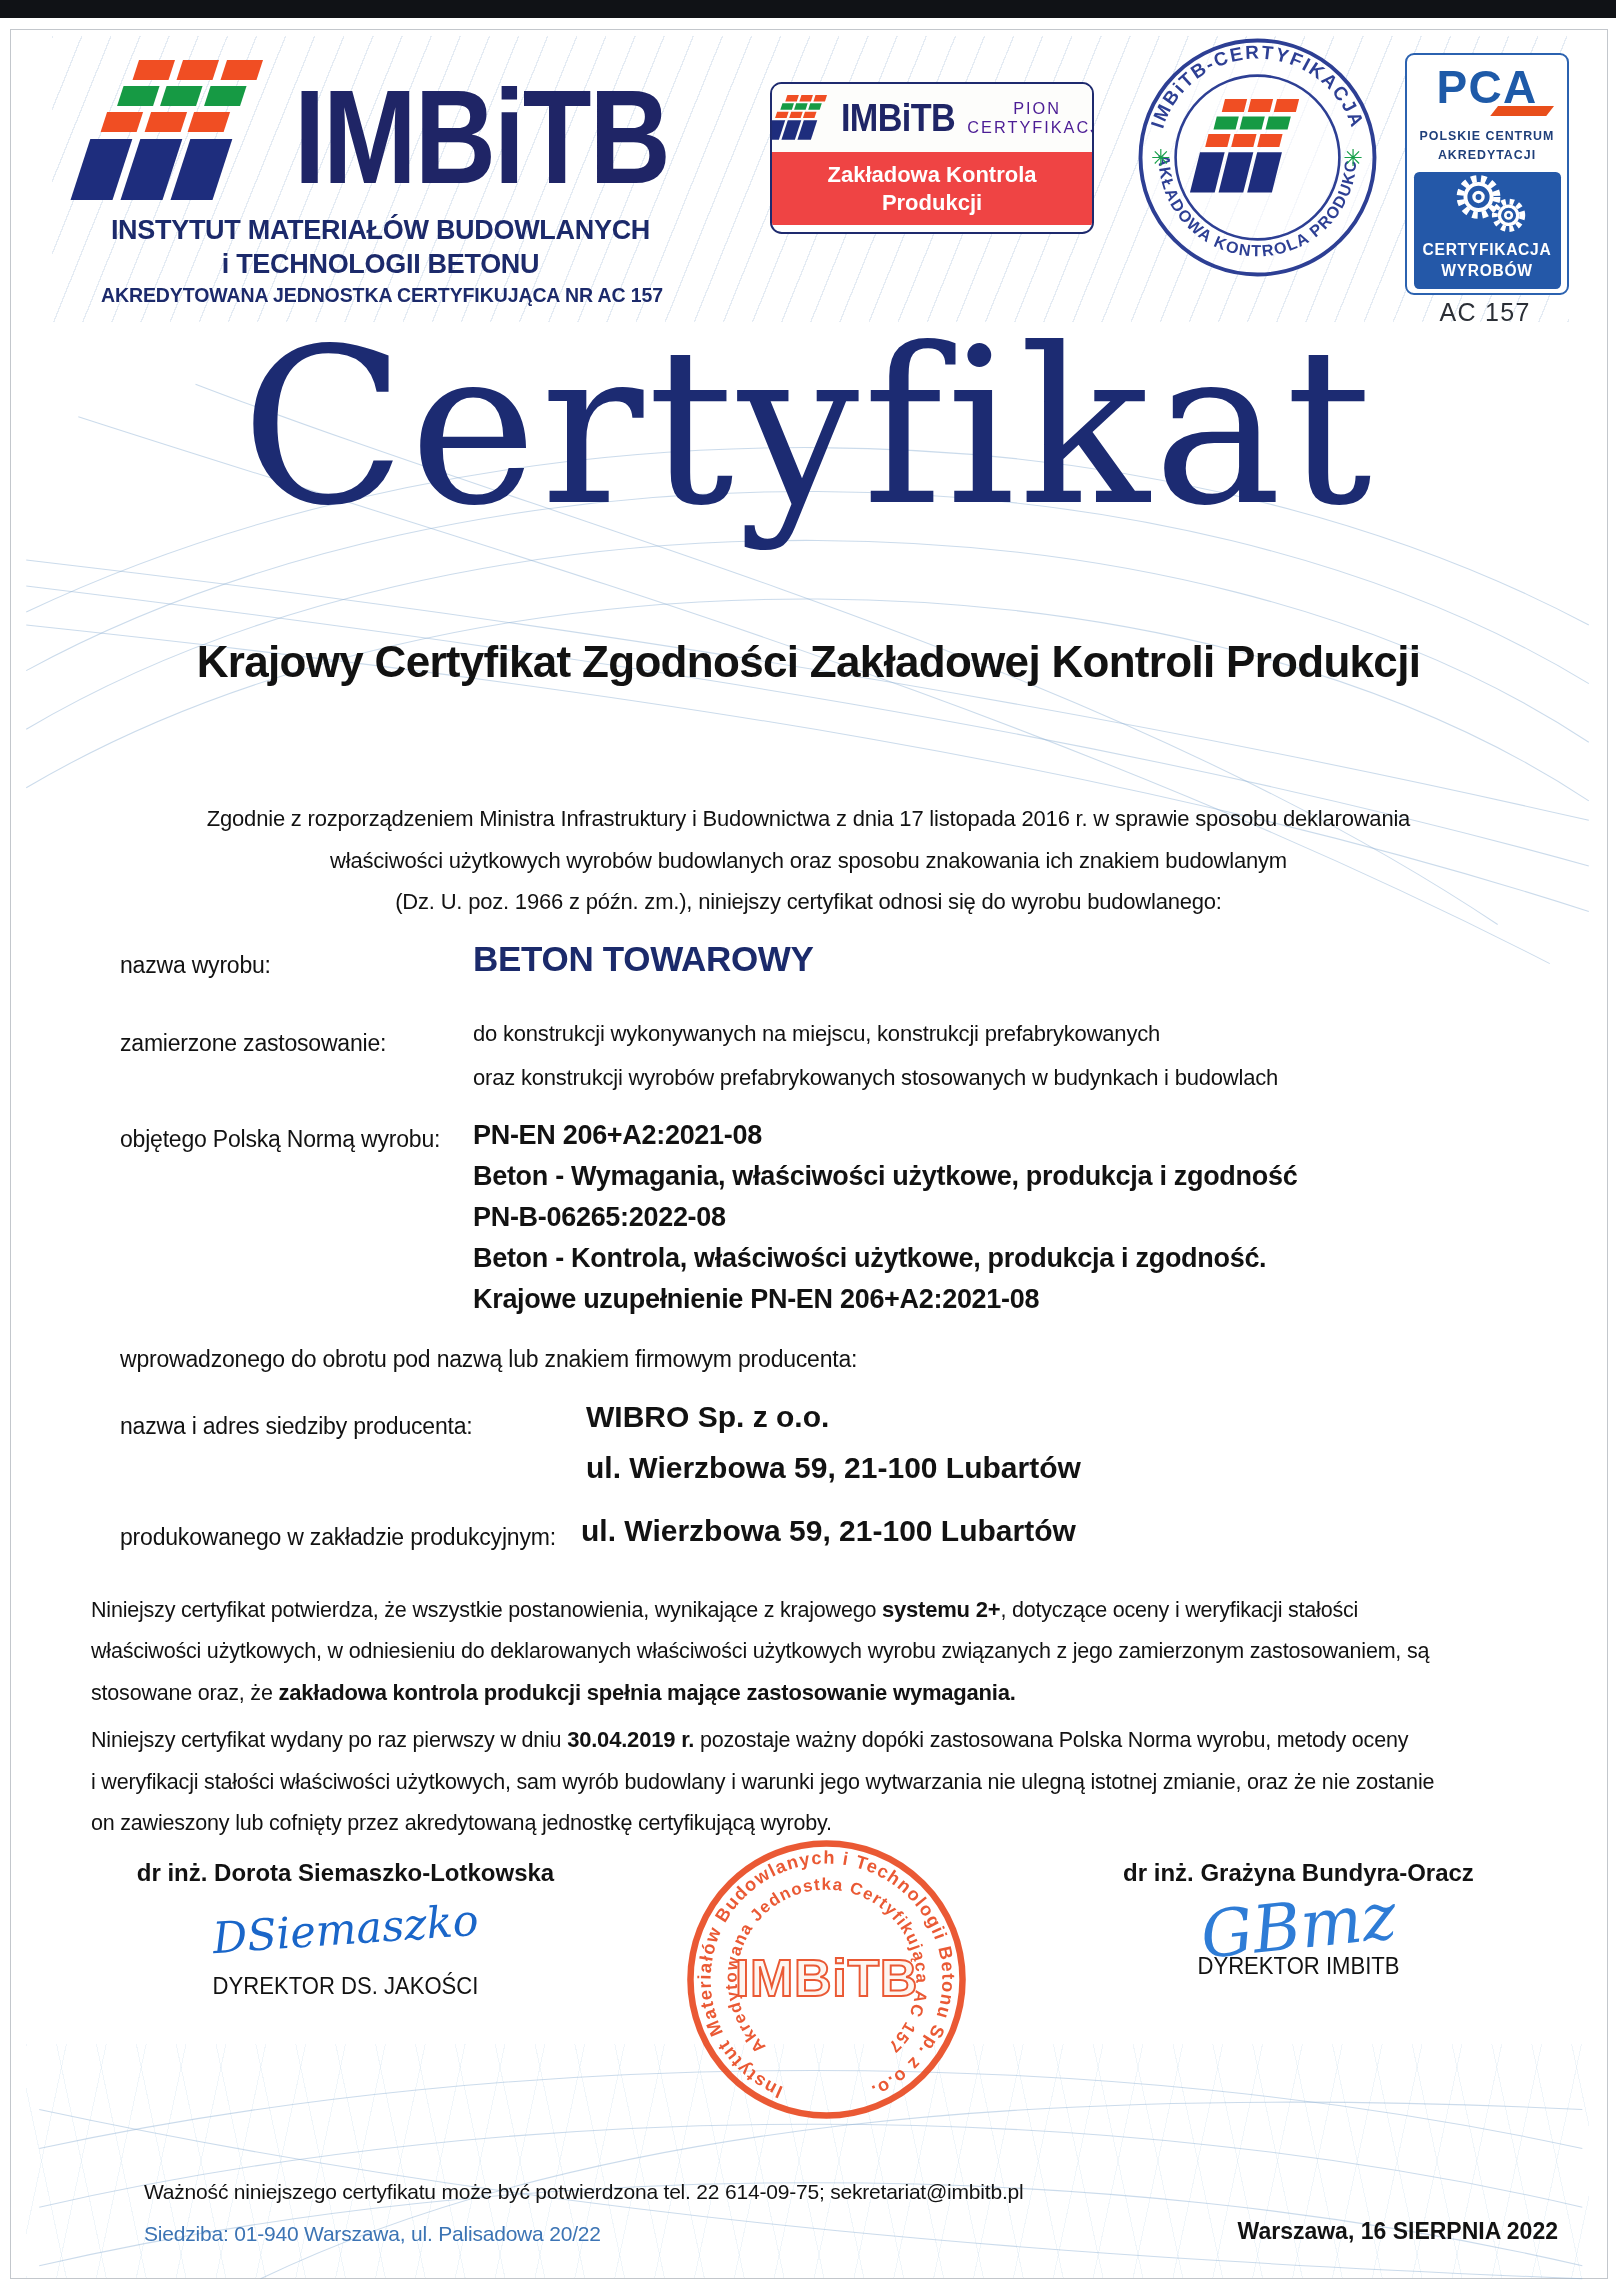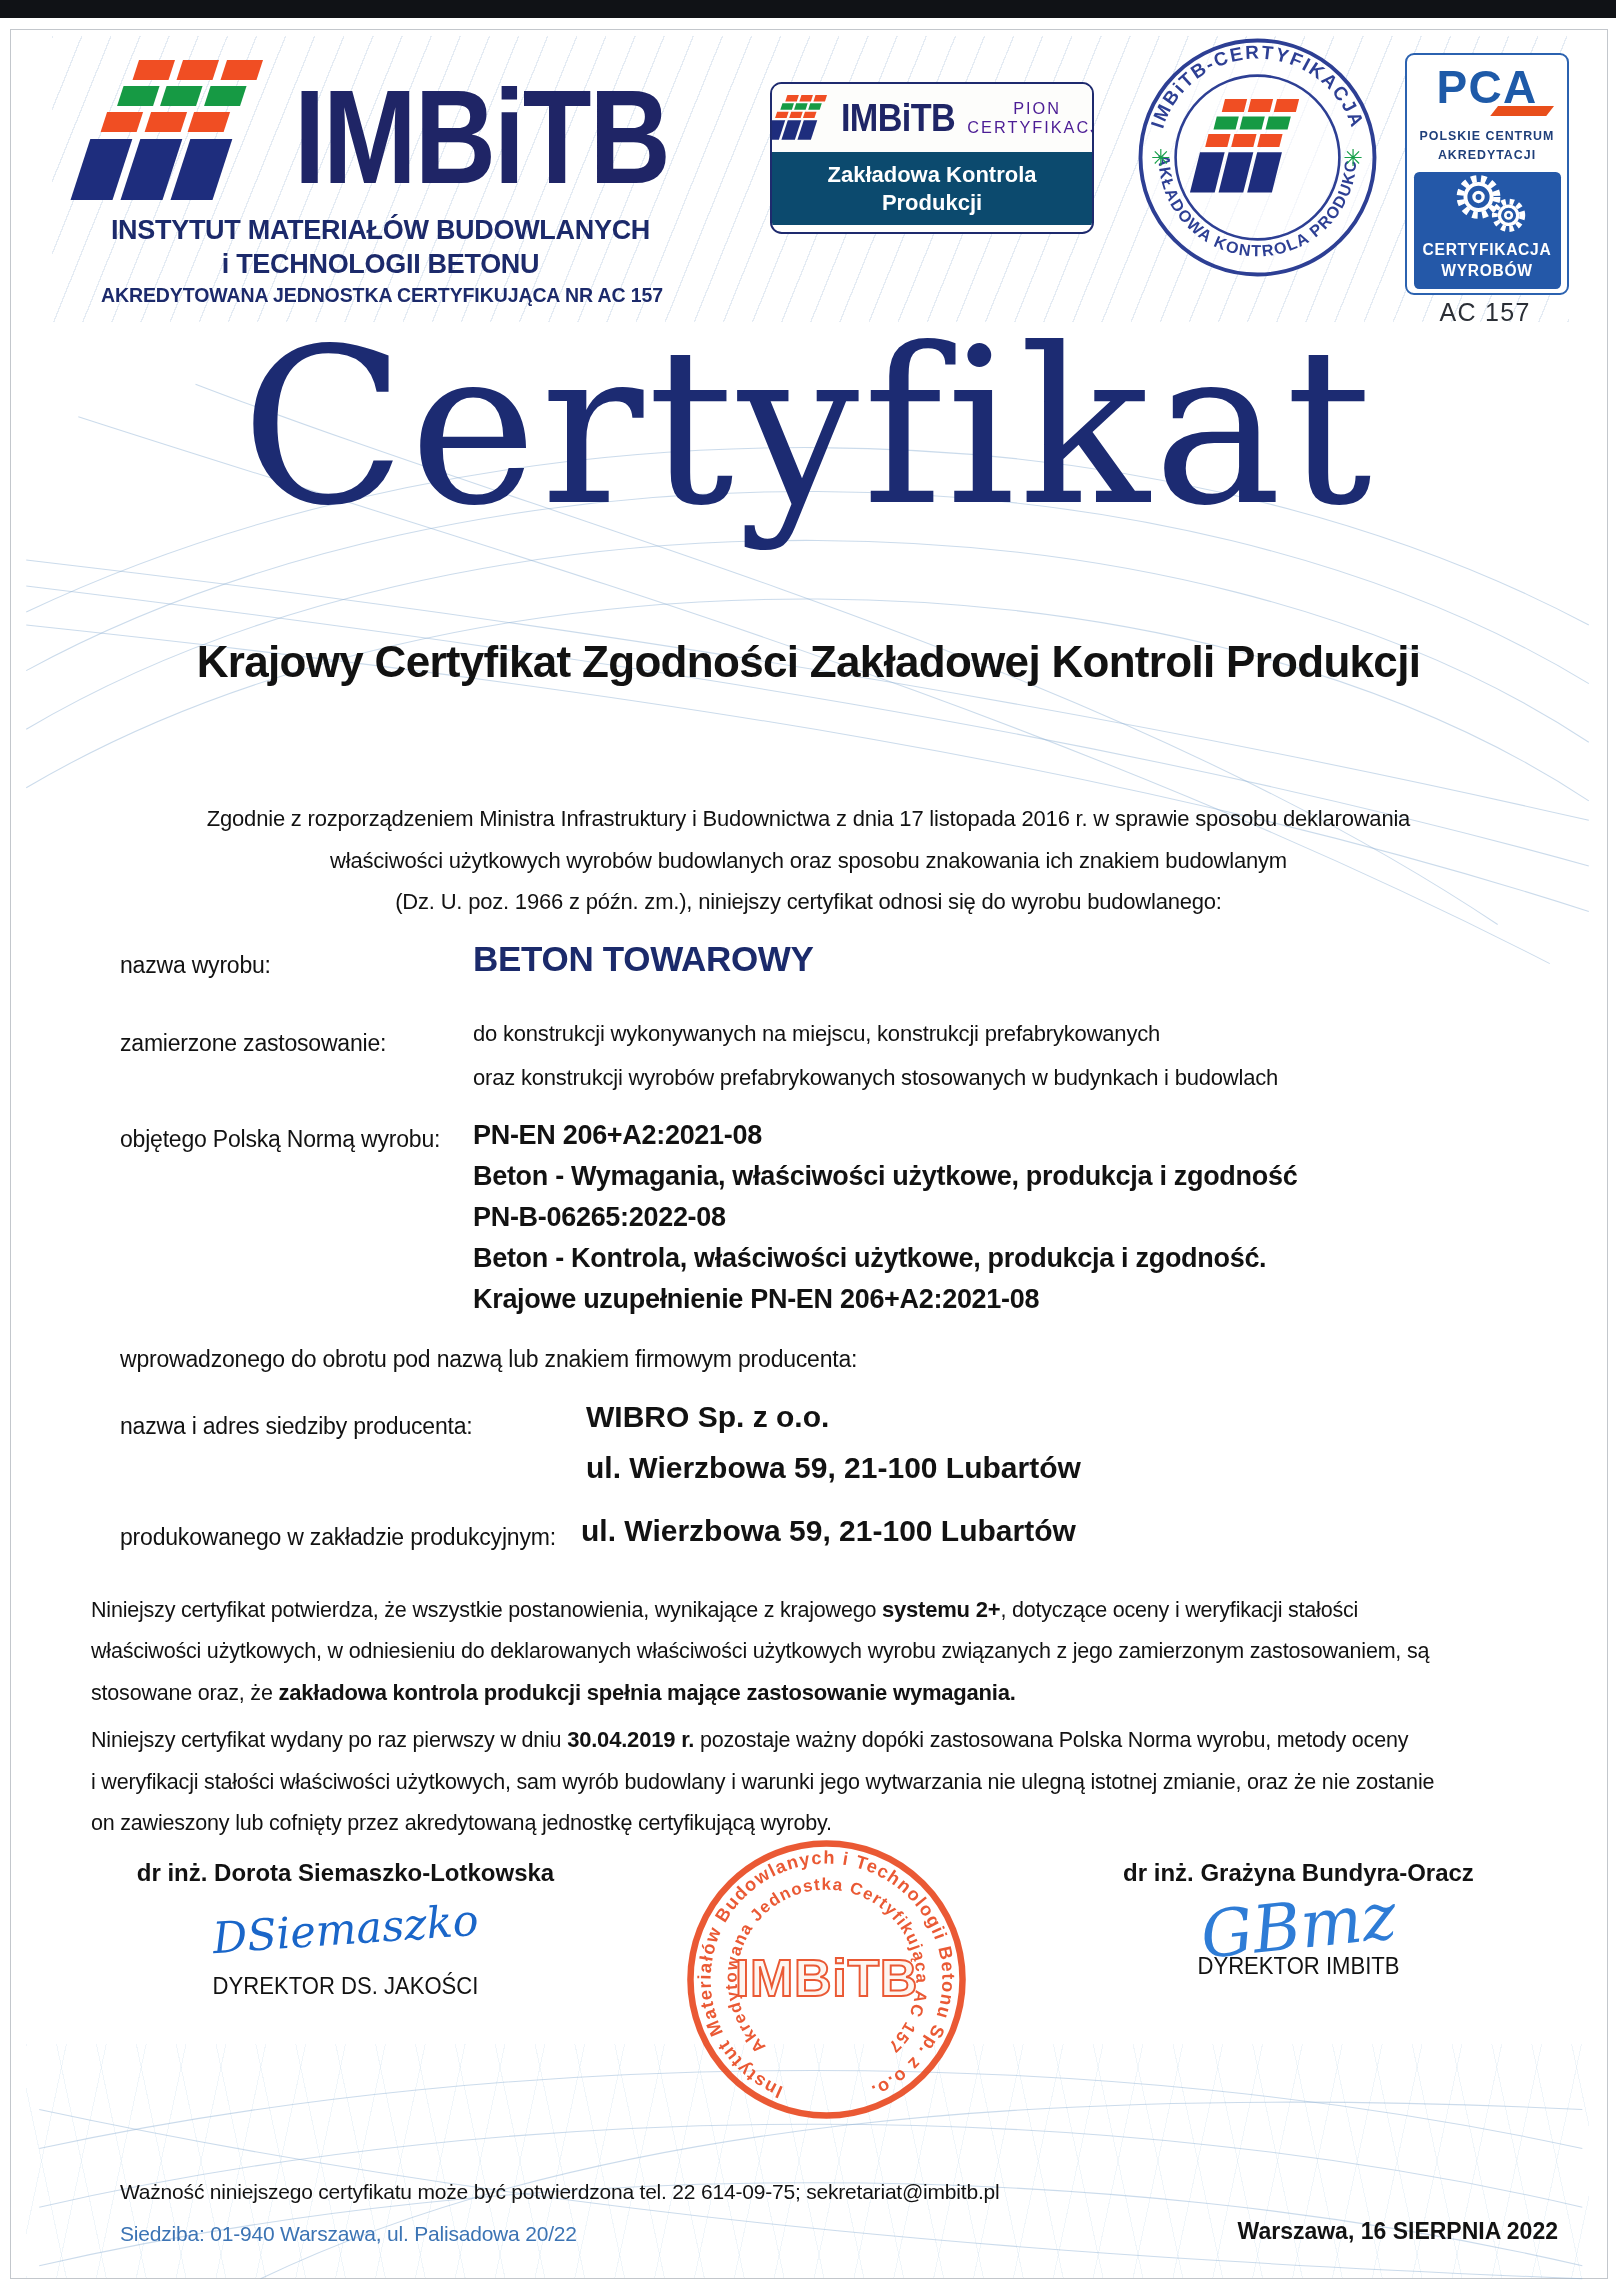--- a/index.html
+++ b/index.html
@@ -28,21 +28,21 @@
   .r1{top:0;left:23.4px;} .r2{top:26px;left:15.6px;} .r3{top:52px;left:7.8px;} .rn{top:79px;left:0;}
   
   .brand-big{font-weight:bold;color:#1f2566;font-size:134px;line-height:1;
     letter-spacing:-2.6px;transform:scaleX(.84);transform-origin:left top;}
   .inst-line{color:#1c2a6b;font-weight:bold;text-align:center;}
   
   .fpc{border:2.6px solid #1e2a6e;border-radius:11.7px;background:#fff;overflow:hidden;}
   .fpc-top{display:flex;align-items:center;justify-content:space-between;height:68px;padding:0 11.7px 0 7.8px;background:#fdfdfb;}
   .fpc-brand{font-weight:bold;color:#1f2566;font-size:38px;letter-spacing:-0.7px;transform:scaleX(.9);transform-origin:left center;}
   .fpc-pion{color:#4c1d95;font-size:16.3px;letter-spacing:2px;text-align:center;line-height:1.15;}
-  .fpc-bot{background:#0c4a6e;color:#fff;height:73px;display:flex;flex-direction:column;
+  .fpc-bot{background:#ef4444;color:#fff;height:73px;display:flex;flex-direction:column;
     align-items:center;justify-content:center;font-weight:bold;font-size:22px;line-height:1.25;}
   .mini-bars{width:57px;height:47px;position:relative;}
   .mini-bars .imb-bars{transform:scale(.32) skewX(-18deg);}
   
   .pca{border:2.6px solid #2b62b0;border-radius:9px;background:#fff;overflow:hidden;}
   .pca-word{position:relative;text-align:center;margin-top:9px;height:63px;}
   .pca-word .t{font-weight:bold;color:#1e5aa8;font-size:46px;letter-spacing:1.3px;line-height:1;}
   .pca-slash{position:absolute;width:56px;height:10.4px;background:#e84e1b;
     transform:skewX(-38deg);right:17px;top:42px;}
   .pca-name{color:#1f3f7a;font-weight:bold;font-size:12.4px;letter-spacing:1px;text-align:center;line-height:1.5;}
@@ -61,21 +61,21 @@
   .val-strong{font-weight:bold;white-space:nowrap;}
   .navy{color:#1b2a6b;}
   .norm-line{font-weight:bold;font-size:27px;letter-spacing:-0.3px;white-space:nowrap;line-height:41px;}
   .stmt{font-size:21.5px;letter-spacing:-0.2px;white-space:nowrap;line-height:42px;}
   .stmt b{font-size:22px;}
   
   .sig-name{font-weight:bold;font-size:24px;white-space:nowrap;}
   .sig-title{font-size:24px;letter-spacing:0;transform:scaleX(.92);transform-origin:center;white-space:nowrap;}
   .sig-script{font-family:"DejaVu Serif",serif;font-style:italic;white-space:nowrap;}
   
-  .foot{font-size:21px;letter-spacing:-0.2px;white-space:nowrap;}
+  .foot{font-size:21px;letter-spacing:-0.2px;white-space:nowrap;margin-left:24px;}
   .foot-blue{color:#3c74b4;}
   .date{font-weight:bold;font-size:23px;white-space:nowrap;}
 </style>
 </head>
 <body>
 
 <div id="page">
 
   <div class="abs scan-top"></div>
   <div class="abs scan-frame"></div>

